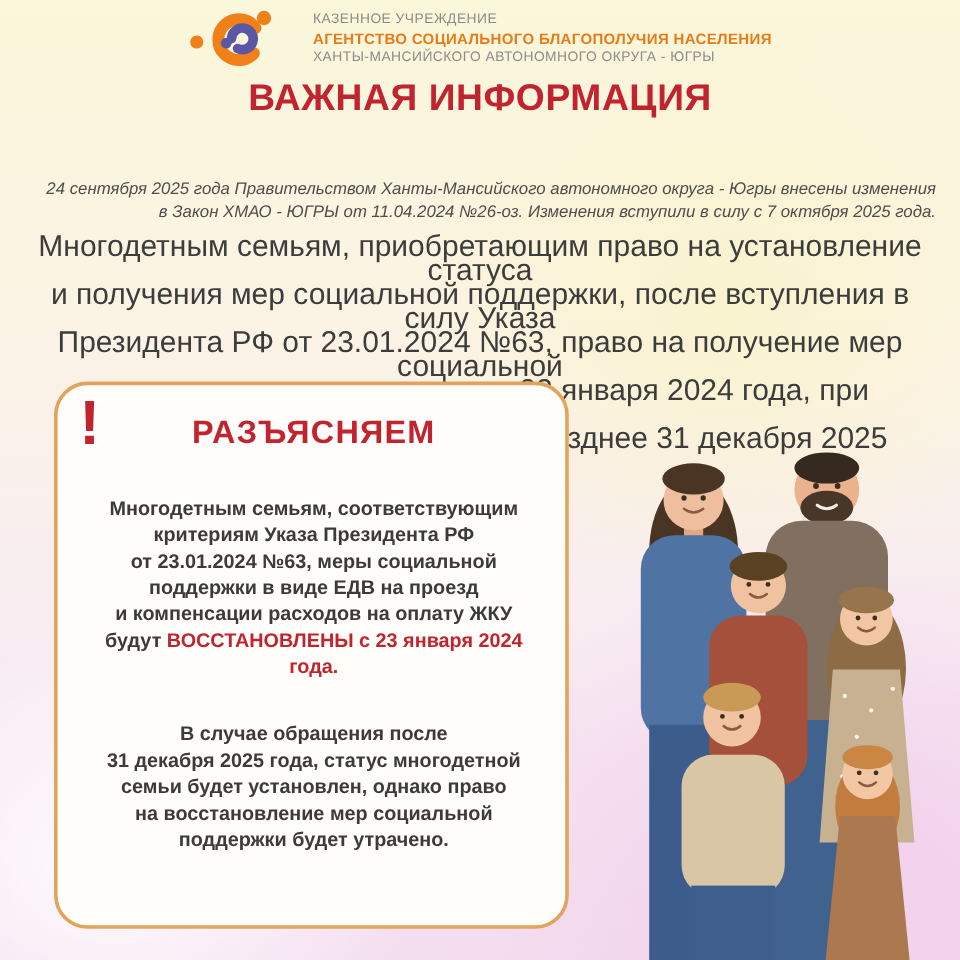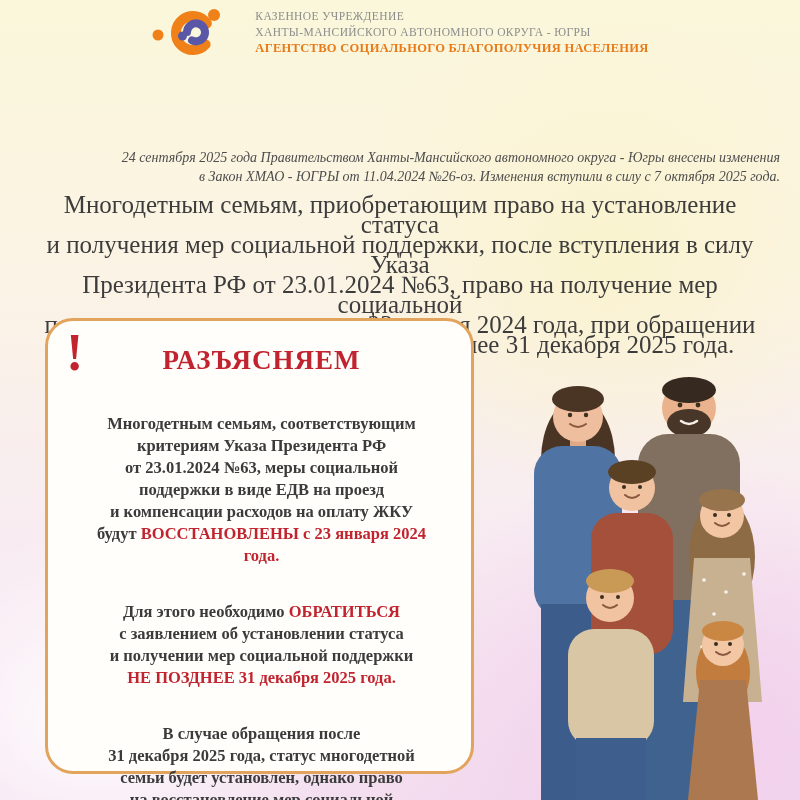--- a/index.html
+++ b/index.html
@@ -1,19 +1,19 @@
 <!DOCTYPE html>
 <html lang="ru"><head>
 <meta charset="utf-8">
 <style>
   * { margin:0; padding:0; box-sizing:border-box; }
   html,body { width:800px; height:800px; }
   .poster {
     position:relative; width:800px; height:800px; overflow:hidden;
-    font-family:Liberation Serif, serif;
+    font-family:Liberation Sans, sans-serif;
     background:
       radial-gradient(48% 38% at 12% 90%, rgba(255,255,255,0.92) 0%, rgba(255,255,255,0) 65%),
       radial-gradient(50% 42% at 76% 32%, rgba(250,243,205,0.95) 0%, rgba(250,243,205,0) 70%),
       radial-gradient(60% 50% at 88% 92%, rgba(241,203,235,0.85) 0%, rgba(241,203,235,0) 70%),
       linear-gradient(180deg, #FAF7DA 0%, #FBF3E5 35%, #F8ECF1 65%, #F3DEEF 100%);
   }
   
   .logo-row { position:absolute; top:8px; left:0; width:100%;
     display:flex; justify-content:center; align-items:center; gap:12px; }
   .logo-svg { width:92px; height:50px; flex:0 0 auto; }
@@ -53,26 +53,27 @@
   <div class="logo-row">
     <svg class="logo-svg" viewBox="0 0 92 50" aria-hidden="true">
       <path d="M 55.9 15.3 A 17 17 0 1 0 54.6 36.4" fill="none" stroke="#F08018" stroke-width="10" stroke-linecap="round"></path>
       <circle cx="63" cy="7" r="6" fill="#F08018"></circle>
       <circle cx="7" cy="27" r="5.5" fill="#F08018"></circle>
       <path d="M 36 24 A 9 9 0 1 1 41 32.4" fill="none" stroke="#5A58A6" stroke-width="8" stroke-linecap="round"></path>
       <circle cx="31.5" cy="28" r="4.5" fill="#5A58A6"></circle>
     </svg>
     <div class="org-text">
       <div class="org-line">КАЗЕННОЕ УЧРЕЖДЕНИЕ</div>
+      <div class="org-line accent">АГЕНТСТВО СОЦИАЛЬНОГО БЛАГОПОЛУЧИЯ НАСЕЛЕНИЯ</div>
       <div class="org-line">ХАНТЫ-МАНСИЙСКОГО АВТОНОМНОГО ОКРУГА - ЮГРЫ</div>
-      <div class="org-line accent">АГЕНТСТВО СОЦИАЛЬНОГО БЛАГОПОЛУЧИЯ НАСЕЛЕНИЯ</div>
     </div>
   </div>
 
   <h1 class="title">
+    <div>ВАЖНАЯ ИНФОРМАЦИЯ</div>
   </h1>
 
   <div class="note">24 сентября 2025 года Правительством Ханты-Мансийского автономного округа - Югры внесены изменения
 в Закон ХМАО - ЮГРЫ от 11.04.2024 №26-оз. Изменения вступили в силу с 7 октября 2025 года.</div>
 
   <div class="intro">Многодетным семьям, приобретающим право на установление статуса
 и получения мер социальной поддержки, после вступления в силу Указа
 Президента РФ от 23.01.2024 №63, право на получение мер социальной
 поддержки предоставляется с 23 января 2024 года, при обращении
 в органы социальной защиты не позднее 31 декабря 2025 года.</div>
@@ -81,24 +82,20 @@
     <div class="bang">!</div>
     <h2 class="card-title">РАЗЪЯСНЯЕМ</h2>
     <div class="card-body">
       <p><span>Многодетным семьям, соответствующим
 критериям Указа Президента РФ
 от 23.01.2024 №63, меры социальной
 поддержки в виде ЕДВ на проезд
 и компенсации расходов на оплату ЖКУ
 будут </span><span class="red">ВОССТАНОВЛЕНЫ с 23 января 2024
 года.</span></p>
-      <p><span>Для этого необходимо </span><span class="red">ОБРАТИТЬСЯ</span><span>
-с заявлением об установлении статуса
-и получении мер социальной поддержки
-</span><span class="red">НЕ ПОЗДНЕЕ 31 декабря 2025 года.</span></p>
       <p><span>В случае обращения после
 31 декабря 2025 года, статус многодетной
 семьи будет установлен, однако право
 на восстановление мер социальной
 поддержки будет утрачено.</span></p>
     </div>
   </div>
 
   <svg class="photo" viewBox="0 0 322 458" aria-hidden="true">
 

